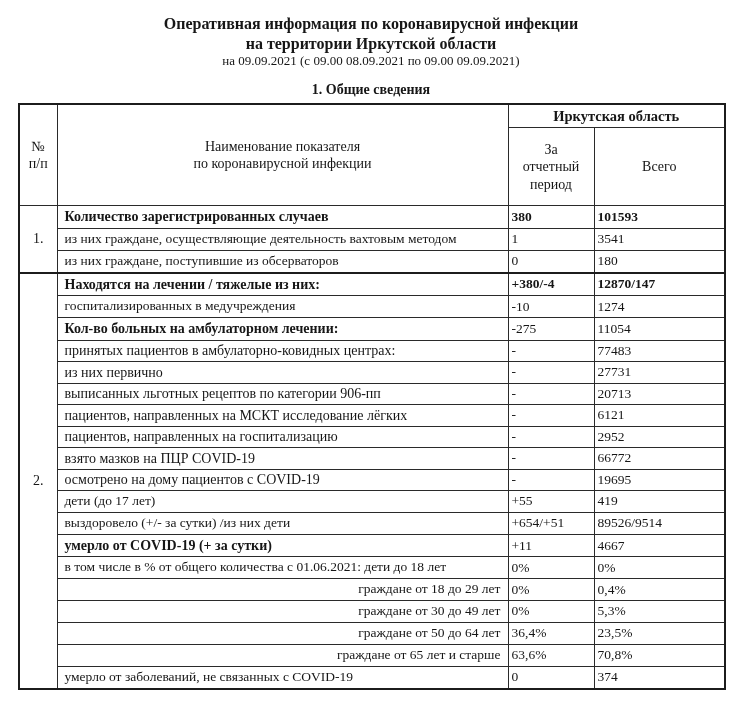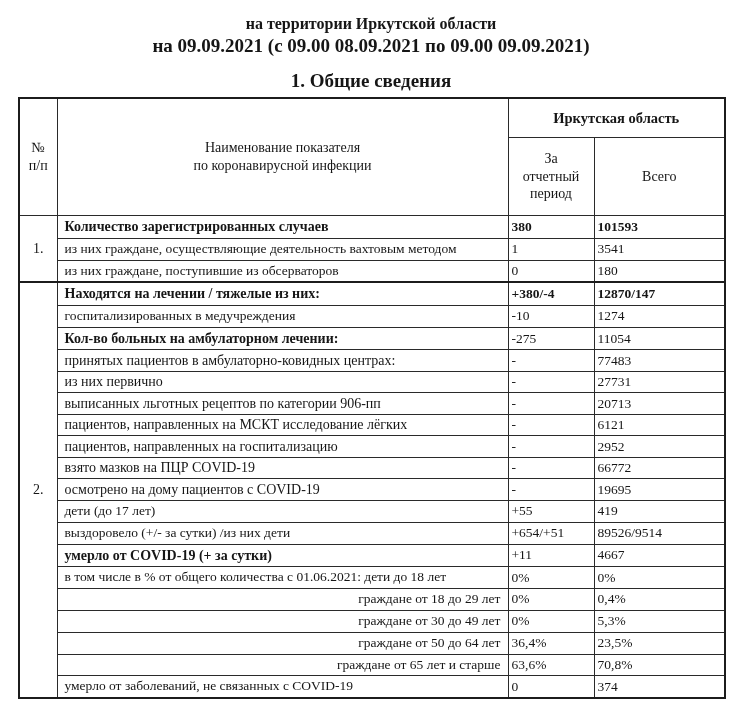--- a/index.html
+++ b/index.html
@@ -13,25 +13,25 @@
     color: #161616;
   }
   .page {
     box-sizing: border-box;
     width: 734px;
     height: 709px;
     padding: 14px 10px 0 18px;
   }
   .title-block { text-align: center; line-height: 1.22; }
   .title-line { font-weight: bold; font-size: 16px; }
-  .title-sub { font-weight: bold; font-size: 19px; }
+  .title-sub { font-weight: normal; font-size: 13px; }
   .section-heading {
     text-align: center;
     font-weight: bold;
-    font-size: 19px;
+    font-size: 14px;
     margin-top: 13px;
     margin-bottom: 5px;
   }
   table.report {
     border-collapse: collapse;
     table-layout: fixed;
     width: 706px;
     border: 2px solid #1c1c1c;
   }
   table.report th, table.report td {
@@ -43,21 +43,21 @@
     font-weight: normal;
     font-size: 14px;
     text-align: center;
     white-space: pre-line;
     line-height: 1.25;
     padding: 2px 3px;
   }
   th.region-header {
     font-weight: bold;
     font-size: 14.5px;
-    height: 40px;
+    height: 24px;
     border-bottom: 2px solid #1c1c1c;
   }
   th.col-num, th.col-name { border-right: 1px solid #2a2a2a; }
   tr.subhead th { height: 78px; }
   td.num {
     text-align: center;
     font-size: 14px;
     padding: 0 2px;
   }
   td.name {
@@ -75,20 +75,21 @@
   tr.small td.name { font-size: 14px; padding-top: 1.5px; padding-bottom: 1.5px; }
   tr.right td.name { text-align: right; }
   .it { }
   tr.thick-top td { border-top: 2px solid #1c1c1c; }
 </style>
 </head>
 <body>
 
 <div class="page">
   <div class="title-block">
+    <div class="title-line">Оперативная информация по коронавирусной инфекции</div>
     <div class="title-line">на территории Иркутской области</div>
     <div class="title-sub">на 09.09.2021 (с 09.00 08.09.2021 по 09.00 09.09.2021)</div>
   </div>
 
   <div class="section-heading">1. Общие сведения</div>
 
   <table class="report">
     <colgroup>
       <col style="width:38px">
       <col style="width:451px">

